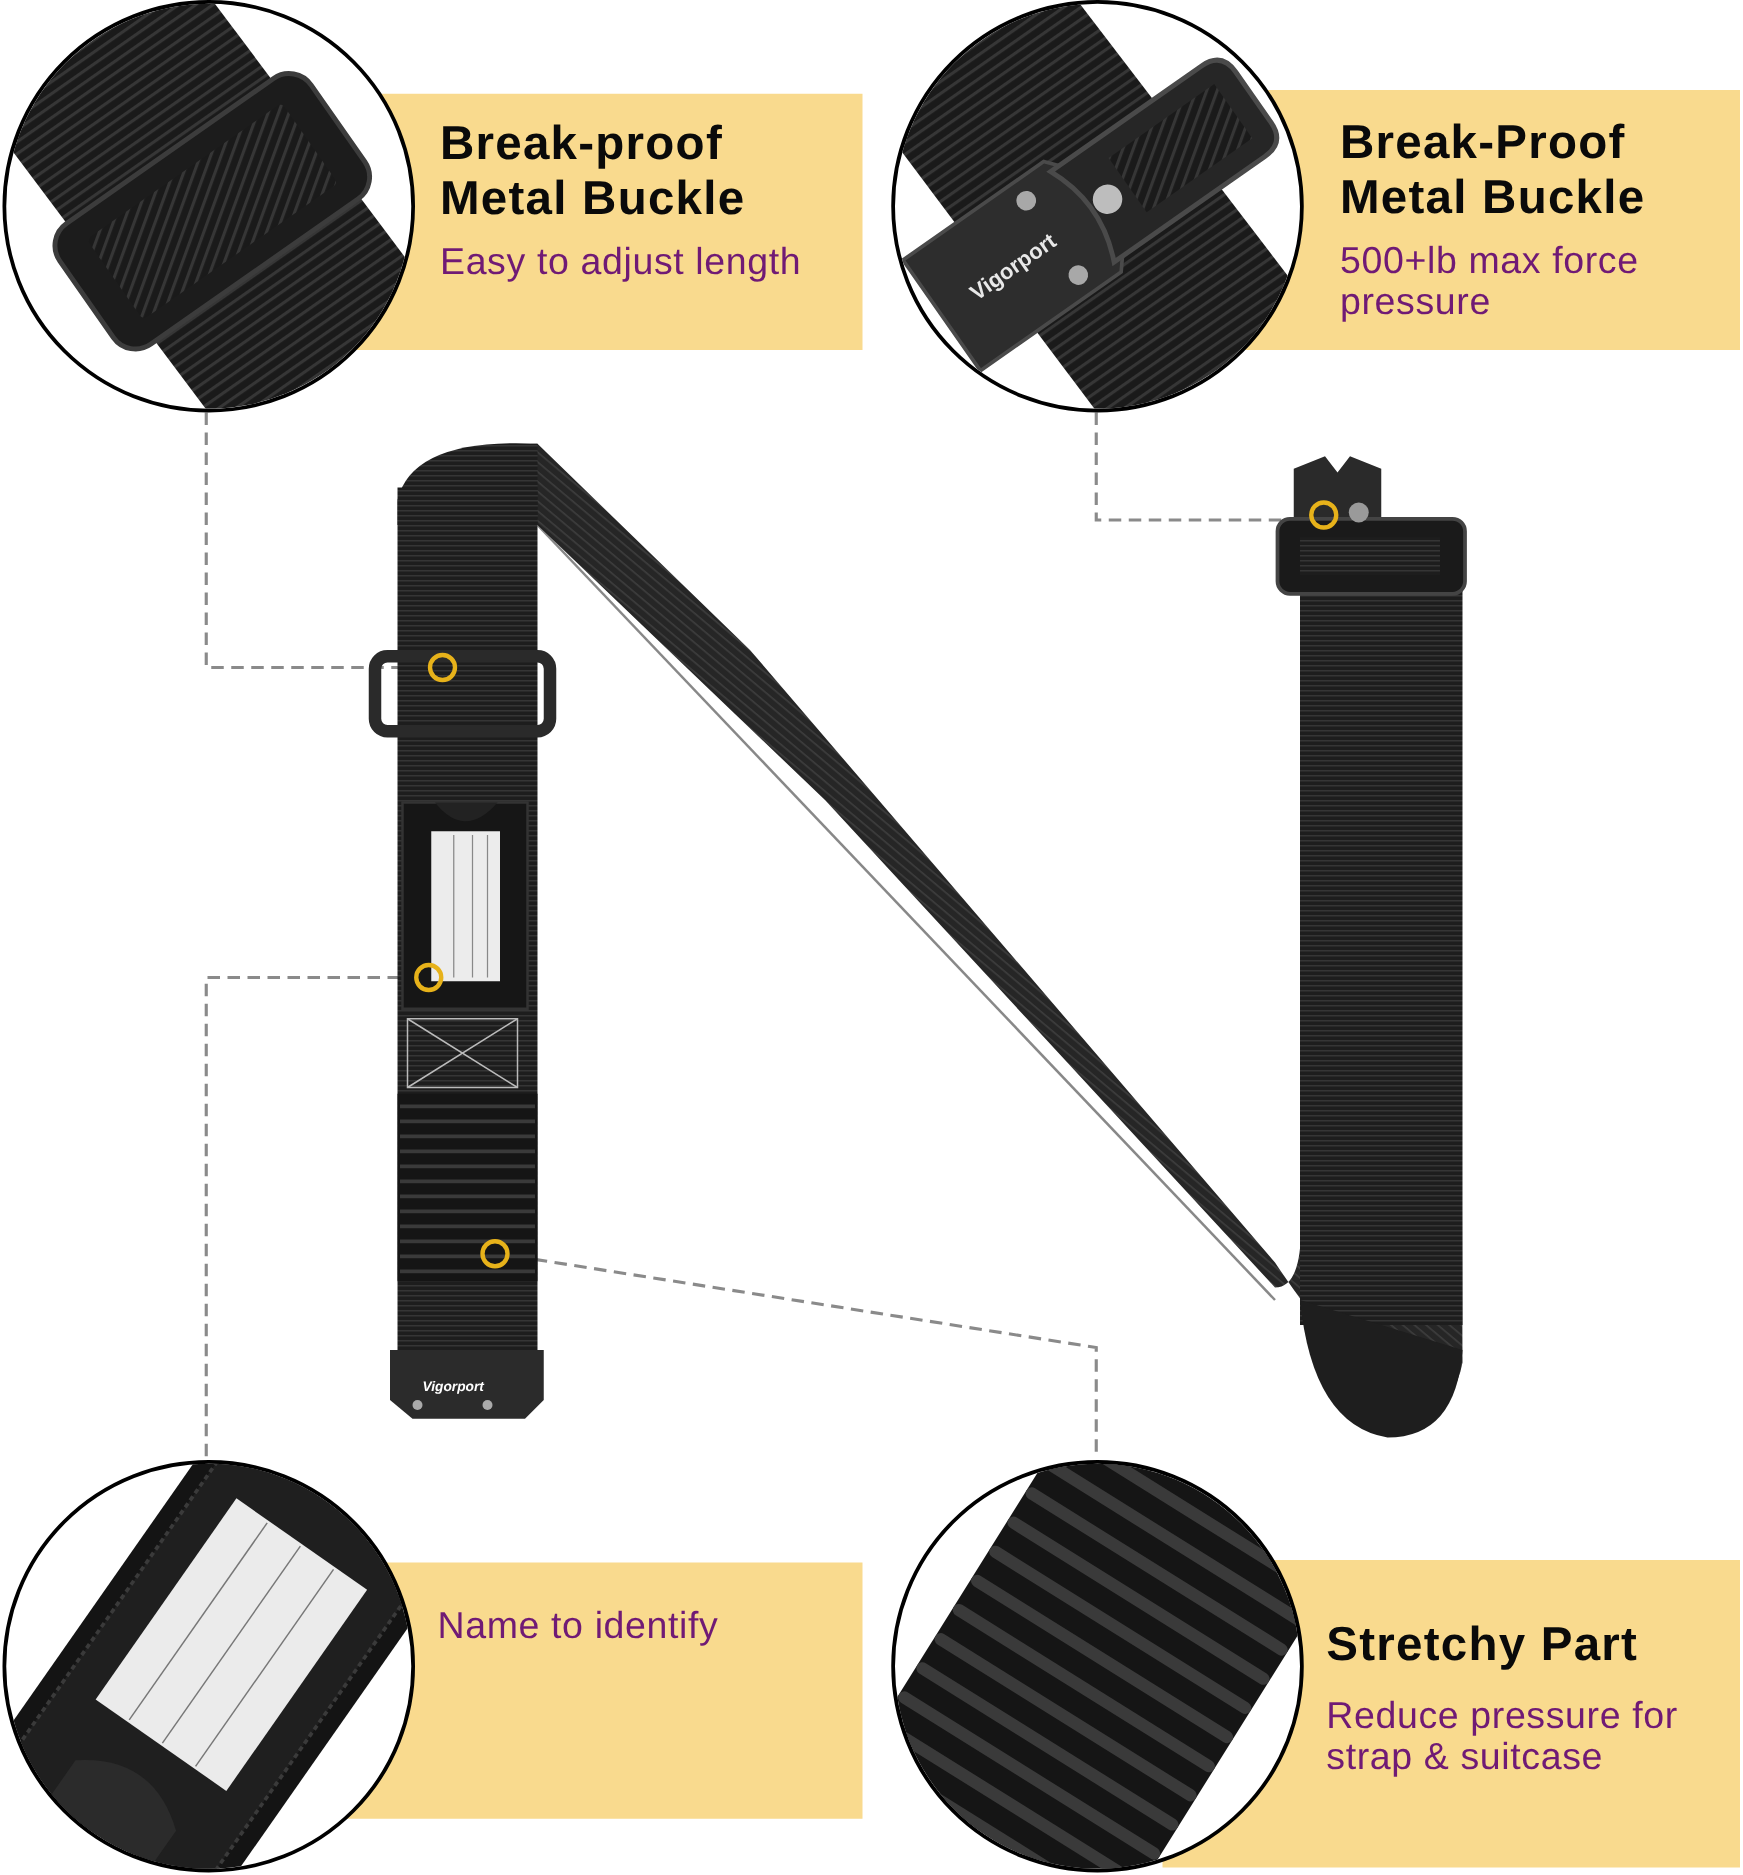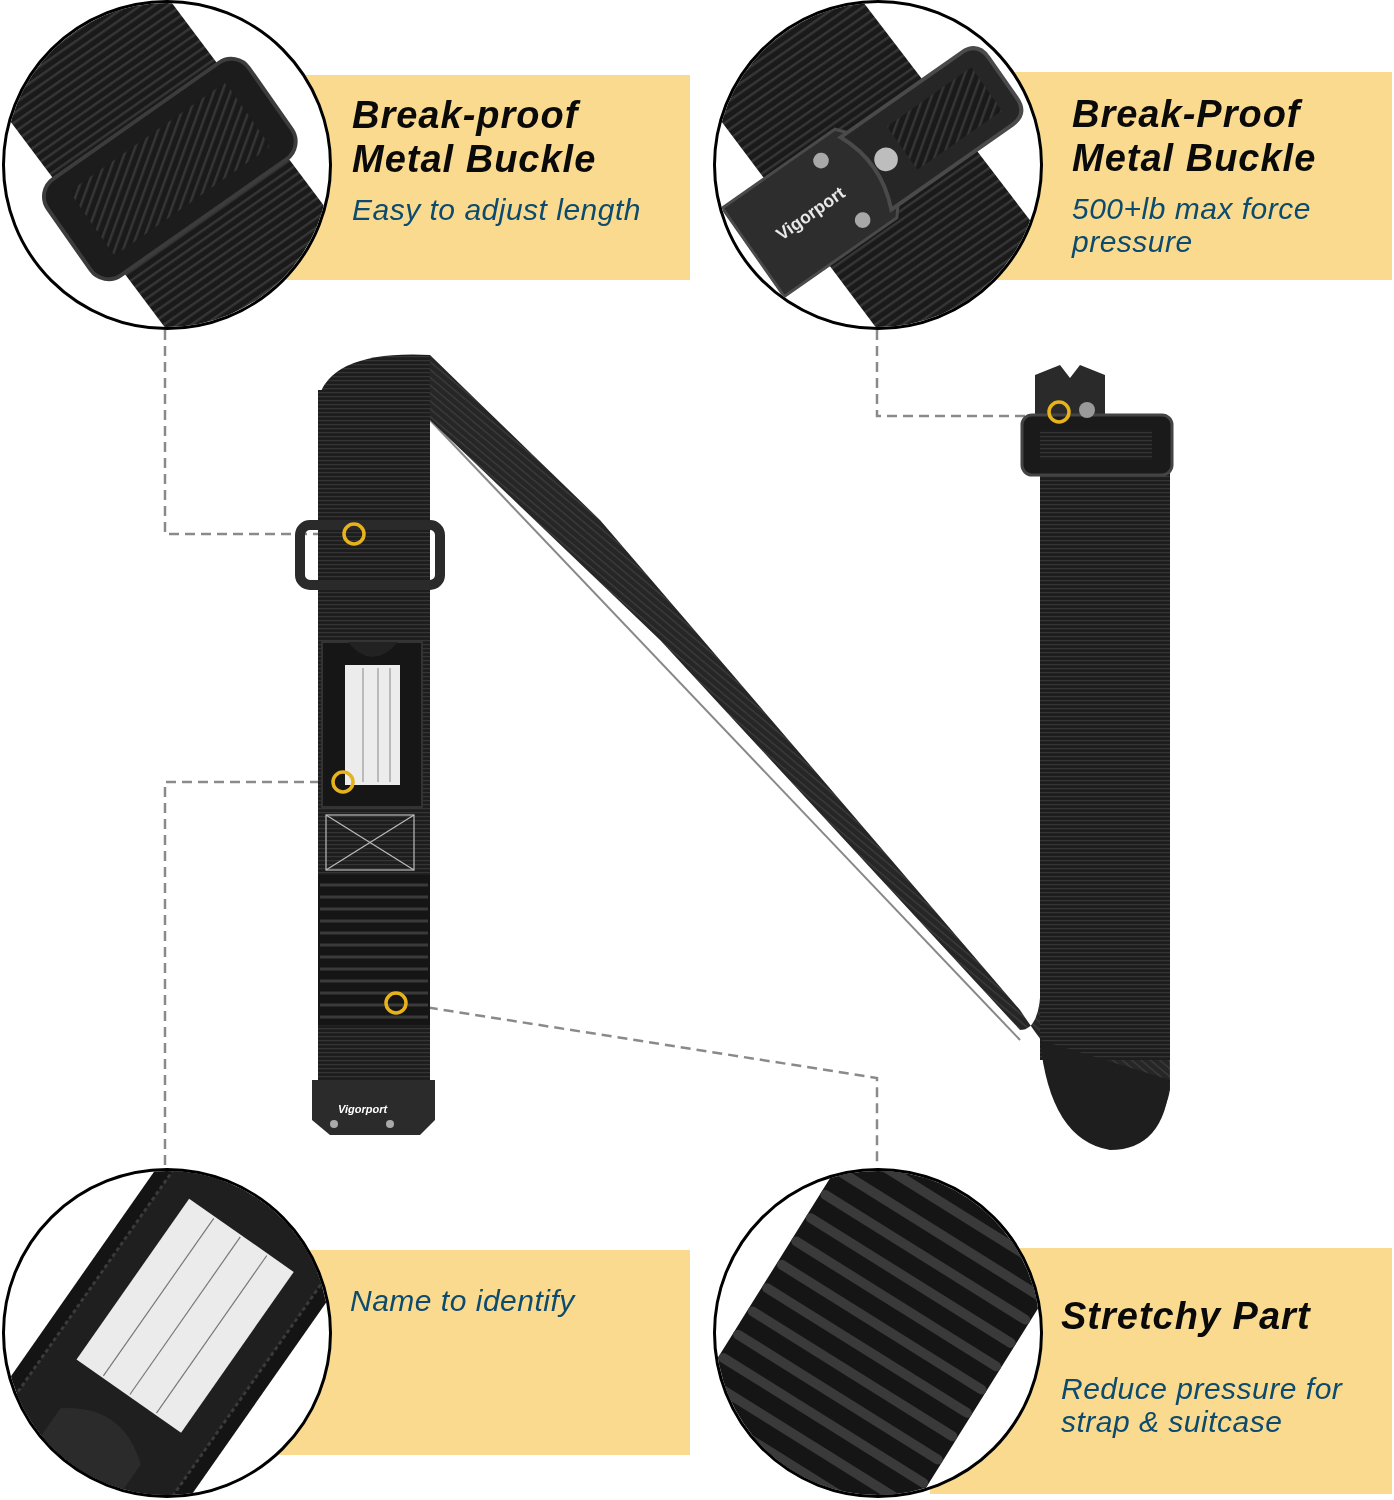--- a/index.html
+++ b/index.html
@@ -1,20 +1,20 @@
 <!DOCTYPE html>
 <html><head>
   <meta charset="utf-8">
   <style>
     html, body { margin: 0; padding: 0; background: #ffffff; }
     body { width: 1394px; height: 1500px; position: relative; overflow: hidden;
            font-family: "Liberation Sans", "DejaVu Sans", sans-serif; }
     .panel { position: absolute; background: #f9da8e; }
-    .panel .title { font-weight: 700; color: #0a0a0a; font-size: 38px; line-height: 44px; letter-spacing: 1px; font-style: italic; }
-    .panel .sub { color: #0c4a6e; font-size: 30px; line-height: 33px; margin-top: 12px; letter-spacing: 0.5px; font-style: italic; }
+    .panel .title { font-weight: 700; color: #0a0a0a; font-size: 38px; line-height: 44px; letter-spacing: 1px; }
+    .panel .sub { color: #701a75; font-size: 30px; line-height: 33px; margin-top: 12px; letter-spacing: 0.5px; }
     .circle { position: absolute; border-radius: 50%; border: 3px solid #000; background: #fff; overflow: hidden; box-sizing: border-box; }
     .circle svg { position: absolute; left: 0; top: 0; width: 100%; height: 100%; }
     #scene { position: absolute; left: 0; top: 0; width: 1394px; height: 1500px; }
   </style>
 </head>
 <body>
 
 <svg id="scene" viewBox="0 0 1394 1500" xmlns="http://www.w3.org/2000/svg">
   <defs>
     <pattern id="weave" width="6" height="4" patternUnits="userSpaceOnUse">
@@ -116,21 +116,21 @@
 
 <div class="panel" style="left:230px; top:1250px; width:460px; height:205px;">
   <div style="position:absolute; left:120px; top:22px;">
     <div class="sub">Name to identify</div>
   </div>
 </div>
 
 <div class="panel" style="left:930px; top:1248px; width:462px; height:246px;">
   <div style="position:absolute; left:131px; top:46px;">
     <div class="title">Stretchy Part</div>
-    <div class="sub" style="margin-top:34px;"><span>Reduce pressure for</span><br><span>strap &amp; suitcase</span></div>
+    <div class="sub" style="margin-top:18px;"><span>Reduce pressure for</span><br><span>strap &amp; suitcase</span></div>
   </div>
 </div>
 
 <div class="circle" style="left:2px; top:0px; width:330px; height:330px;">
   <svg viewBox="0 0 330 330">
     <defs>
       <pattern id="wv1" width="8" height="8" patternUnits="userSpaceOnUse" patternTransform="rotate(-35)">
         <rect width="8" height="8" fill="#1a1a1a"></rect>
           <rect width="8" height="2.5" fill="#363636"></rect>
       </pattern>

